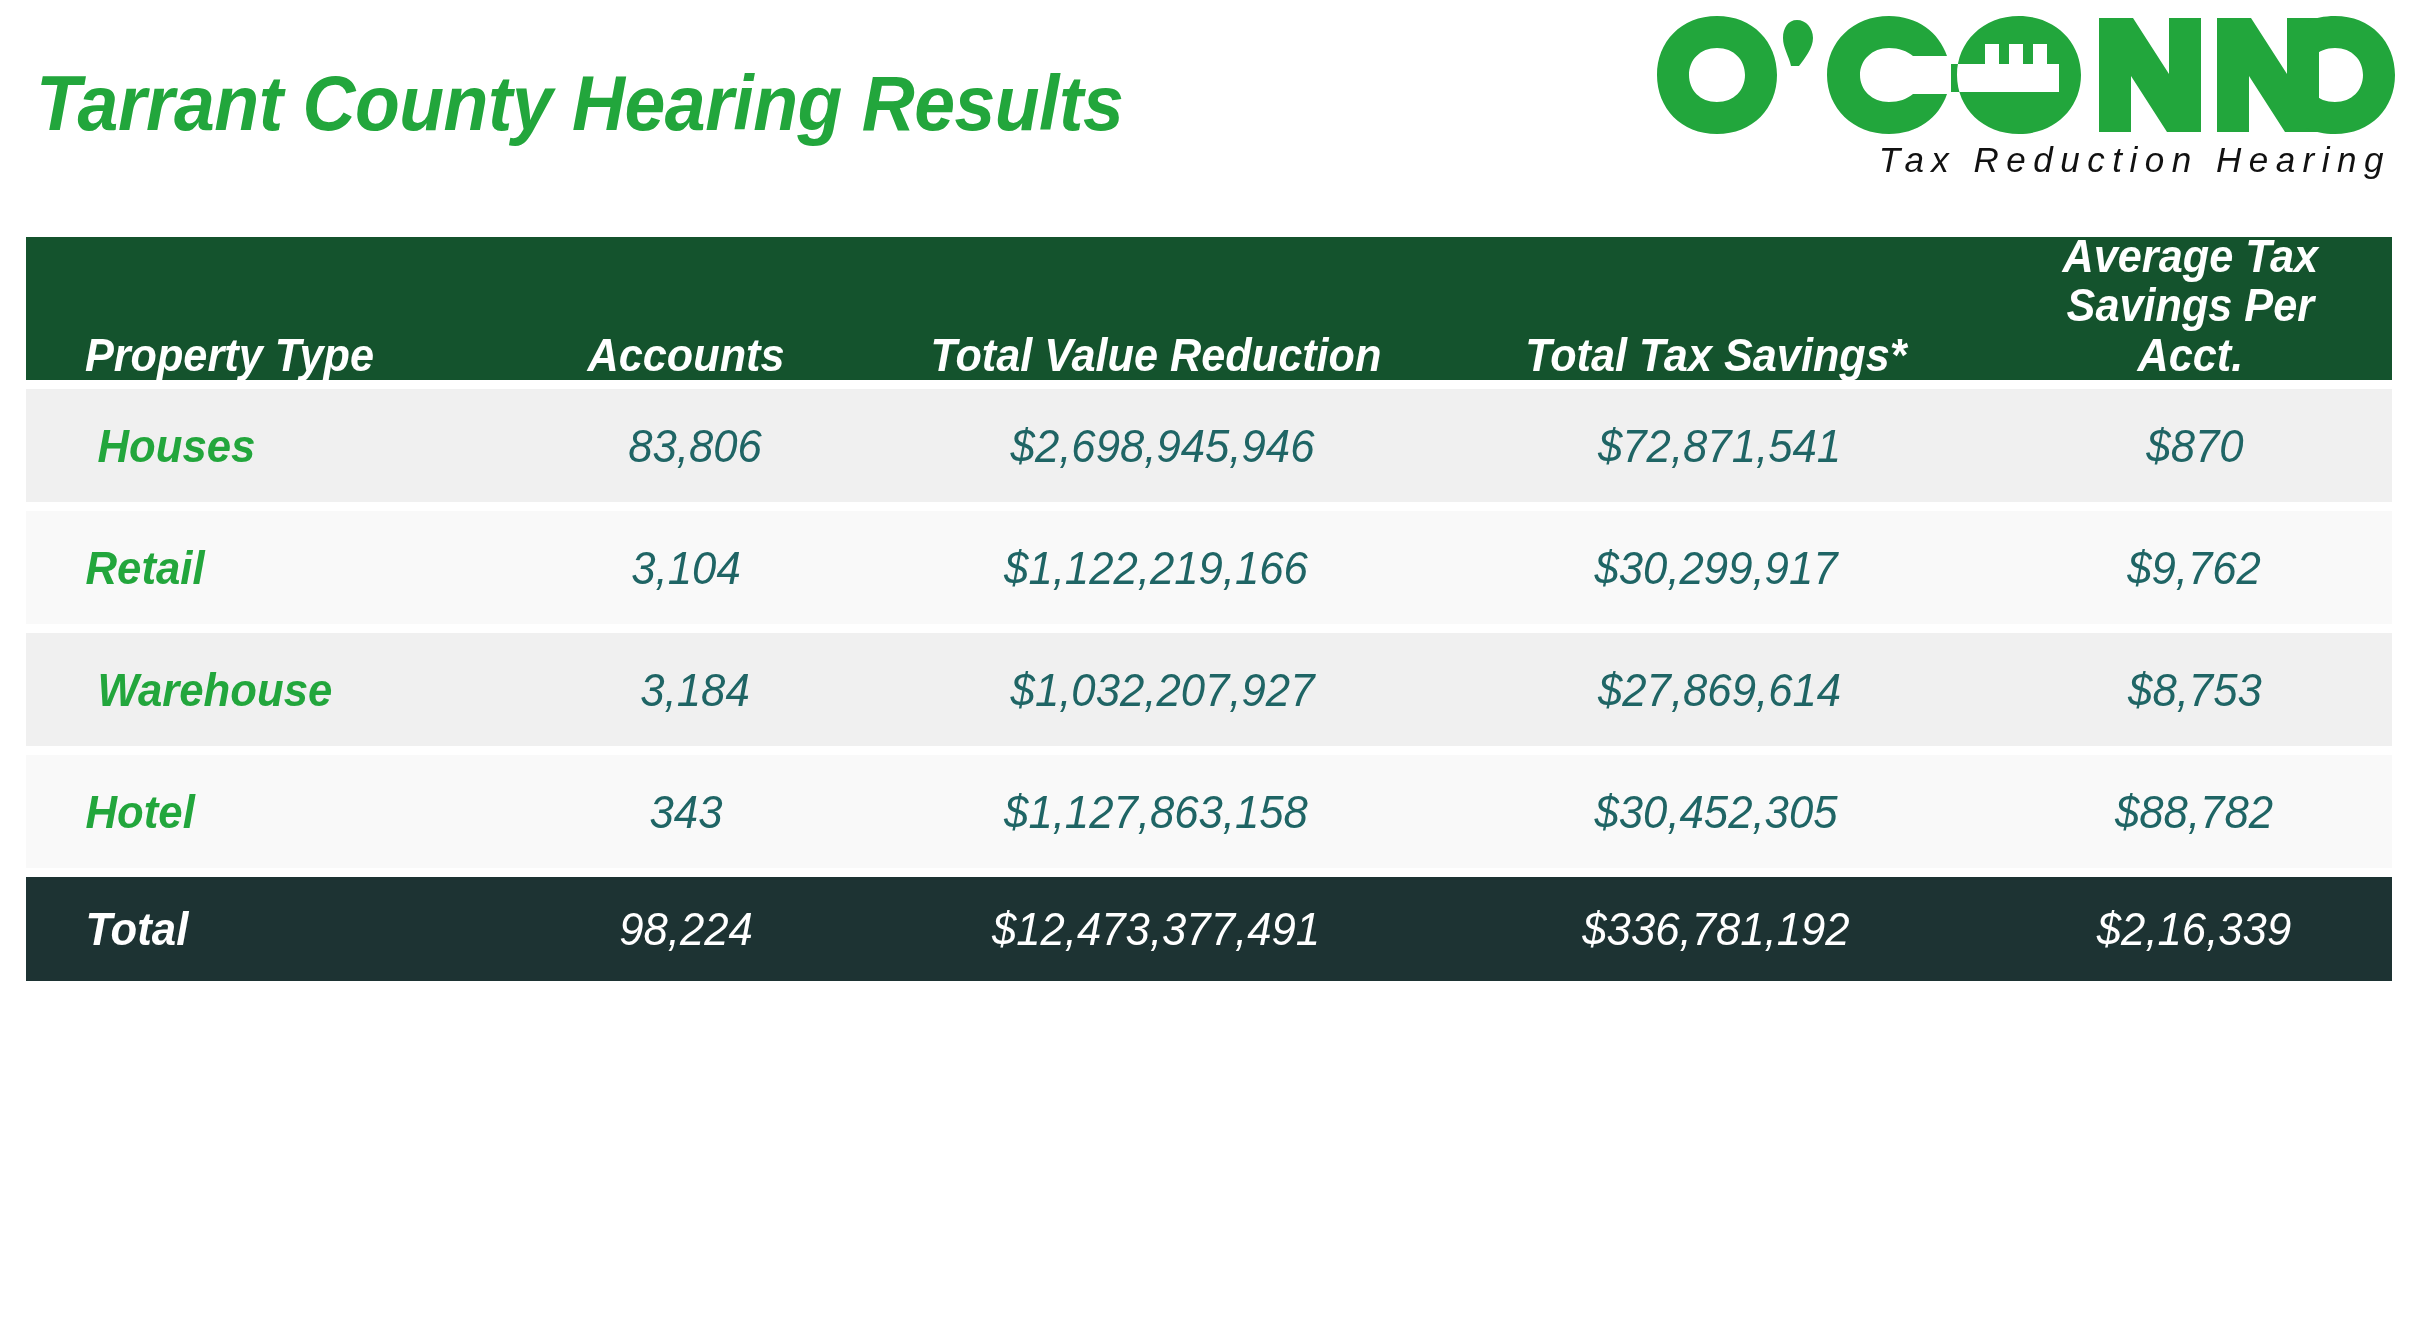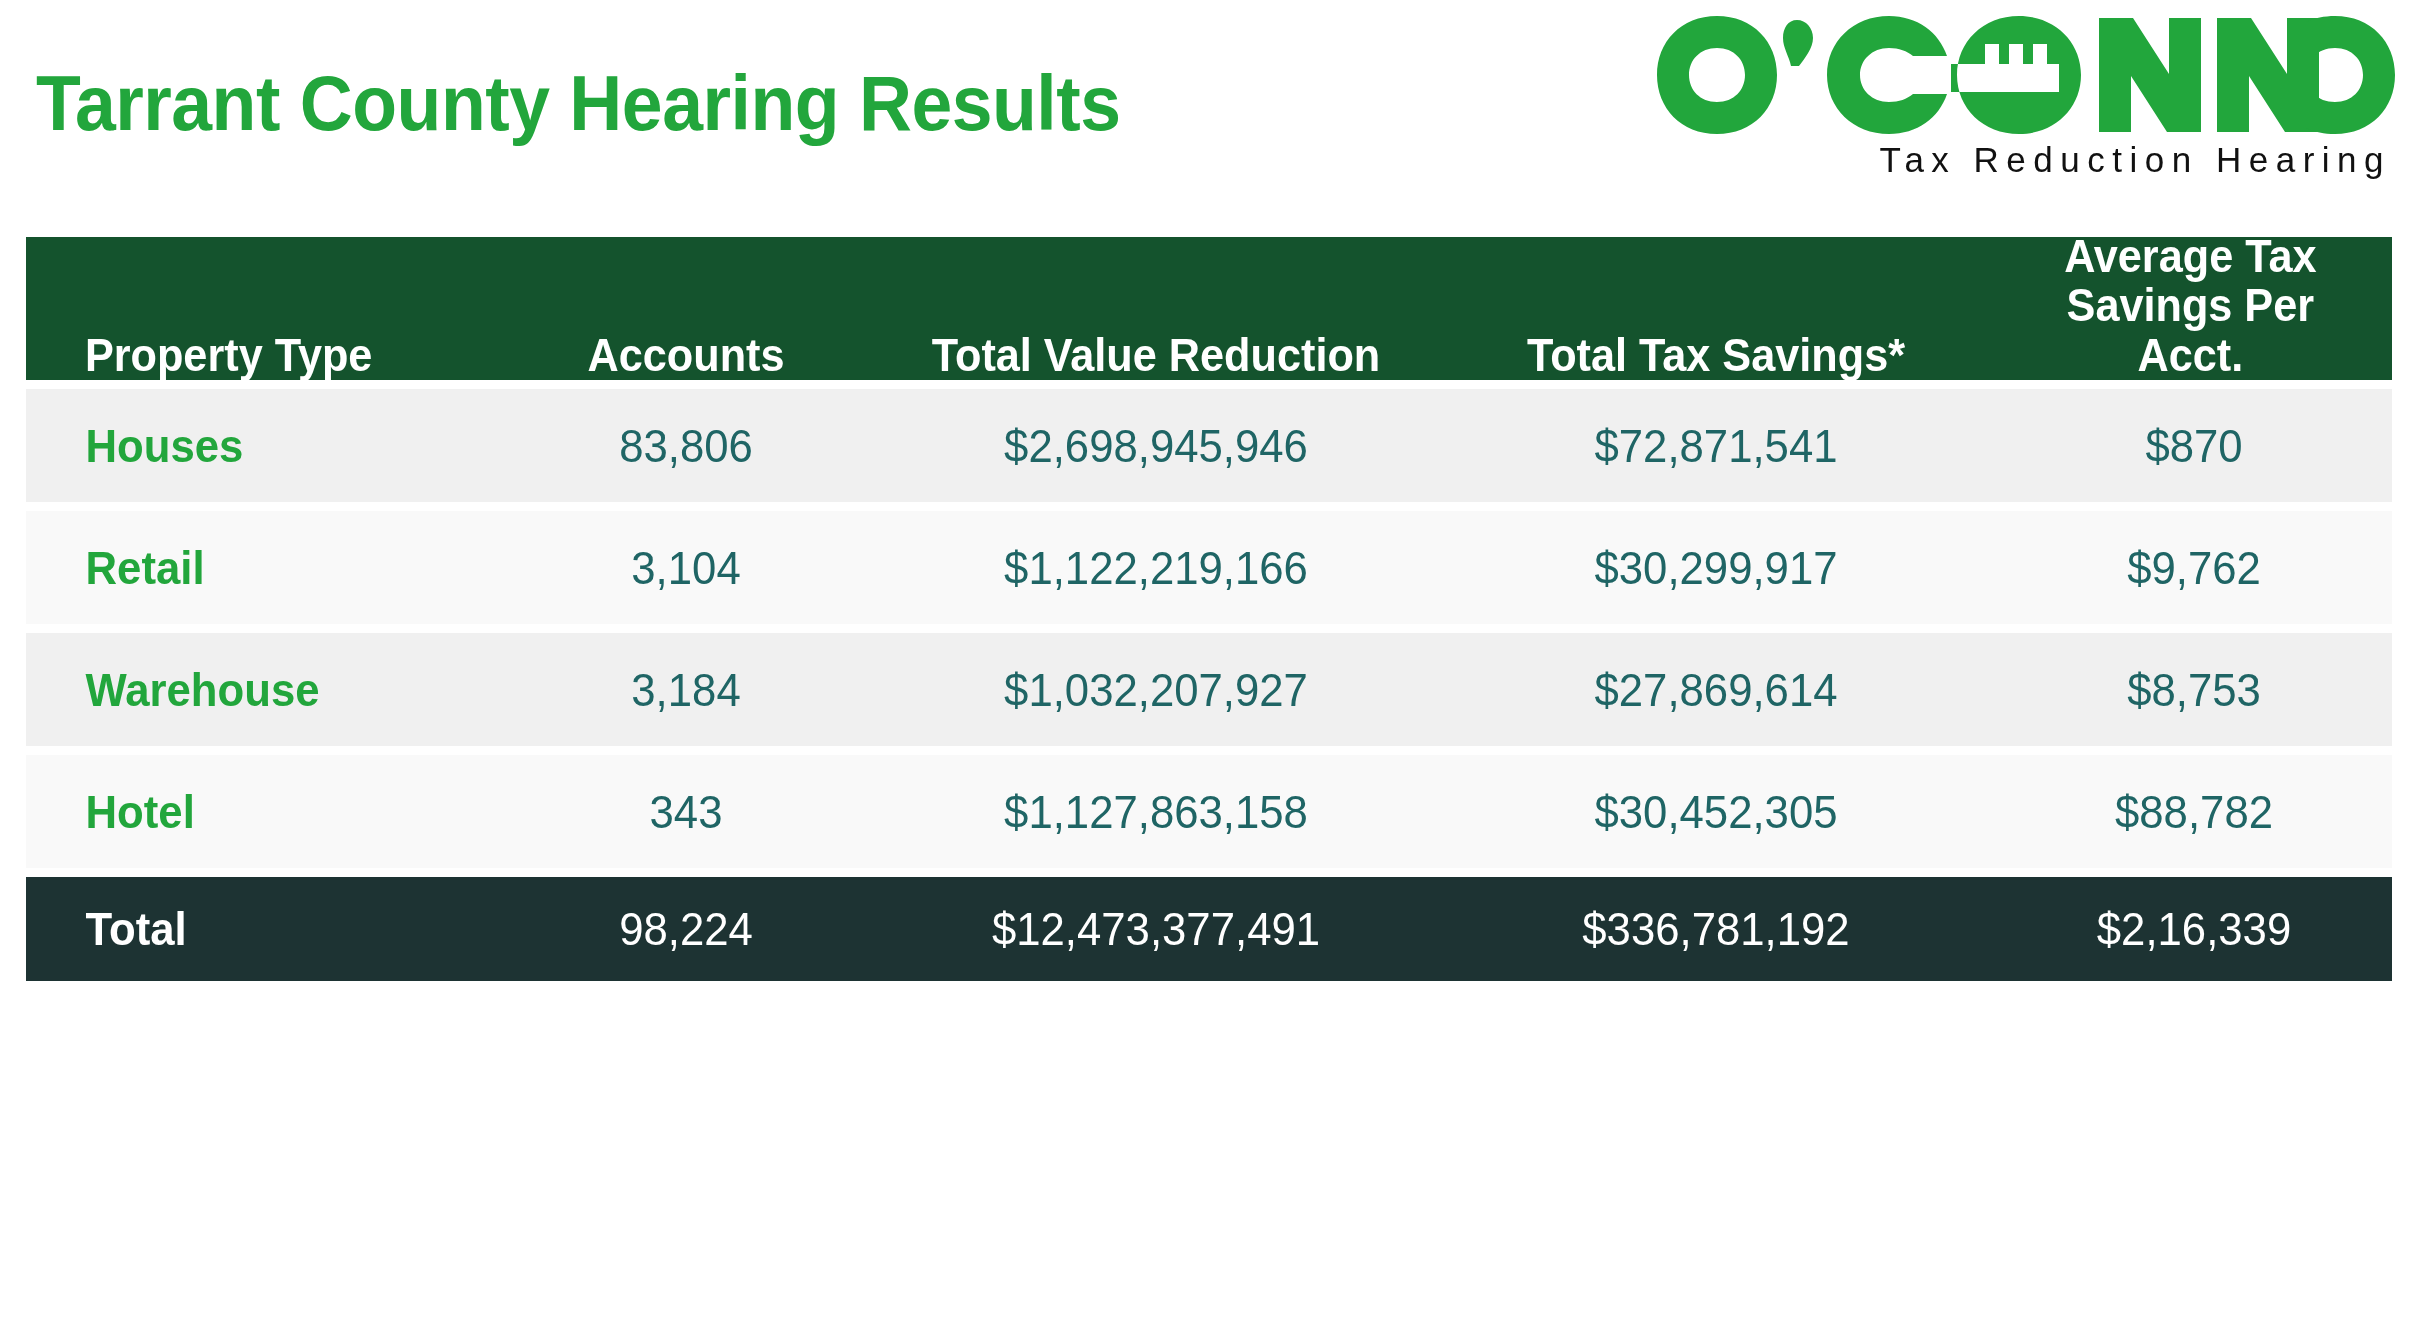--- a/index.html
+++ b/index.html
@@ -10,20 +10,21 @@
     background:#ffffff;
     font-family:"Liberation Sans", sans-serif;
     overflow:hidden;
   }
 
   #page {
     position:relative;
     width:2417px;
     height:958px;
     background:#ffffff;
+    font-style:italic;
   }
 
   
   .page-header {
     position:absolute;
     left:0; top:0;
     width:2417px; height:230px;
   }
 
   .page-title {
@@ -91,21 +92,21 @@
   }
 
   .row {
     display:flex;
     align-items:center;
     height:113px;
     width:100%;
     margin-top:9px;
   }
 
-  .row.shade-a { background:#f0f0f0; }
+  .row.shade-a { background:#f0f0f0;padding-left:12px; }
   .row.shade-b { background:#f9f9f9; }
 
   .row .cell {
     font-size:47px;
     line-height:1.05;
     color:#1F6565;
     font-weight:400;
     transform:scaleX(0.93);
   }
 

